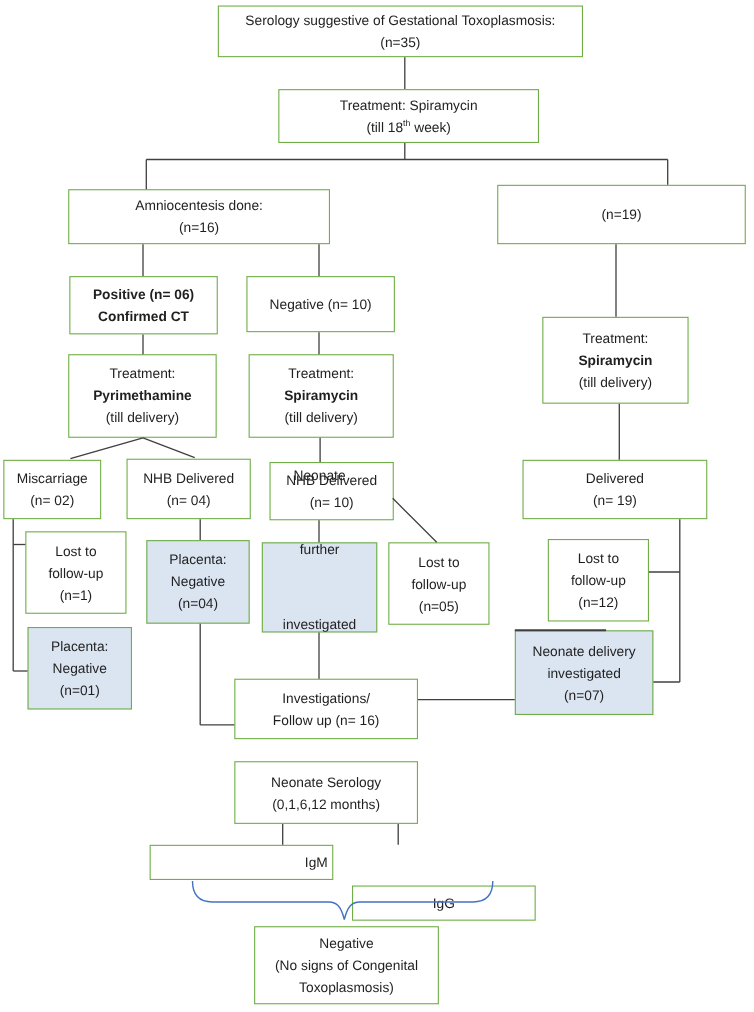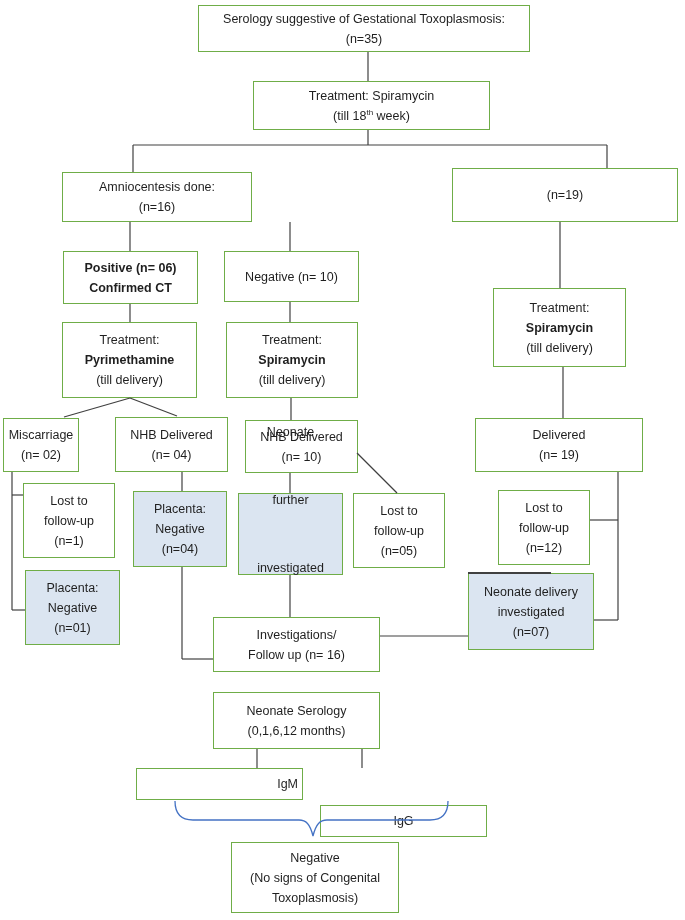--- a/index.html
+++ b/index.html
@@ -36,21 +36,21 @@
   <div class="node" style="left:198px;top:5px;width:332px;height:47px;">
     <span class="line">Serology suggestive of Gestational Toxoplasmosis:</span>
     <span class="line">(n=35)</span>
   </div>
 
   <div class="node" style="left:253px;top:81px;width:237px;height:49px;">
     <span class="line">Treatment: Spiramycin</span>
     <span class="line"><span>(till 18</span><sup>th</sup><span> week)</span></span>
   </div>
 
-  <div class="node" style="left:62px;top:172px;width:190px;height:50px;">
+  <div class="node" style="left:62px;top:172px;width:238px;height:50px;">
     <span class="line">Amniocentesis done:</span>
     <span class="line">(n=16)</span>
   </div>
 
   <div class="node" style="left:452px;top:168px;width:226px;height:54px;">
     <span class="line">(n=19)</span>
   </div>
 
   <div class="node" style="left:63px;top:251px;width:135px;height:53px;">
     <span class="line b">Positive (n= 06)</span>
@@ -72,21 +72,21 @@
     <span class="line b">Spiramycin</span>
     <span class="line">(till delivery)</span>
   </div>
 
   <div class="node" style="left:493px;top:288px;width:133px;height:79px;">
     <span class="line">Treatment:</span>
     <span class="line b">Spiramycin</span>
     <span class="line">(till delivery)</span>
   </div>
 
-  <div class="node" style="left:3px;top:418px;width:76px;height:54px;">
+  <div class="node" style="left:3px;top:418px;width:89px;height:54px;">
     <span class="line">Miscarriage</span>
     <span class="line">(n= 02)</span>
   </div>
 
   <div class="node" style="left:115px;top:417px;width:113px;height:55px;">
     <span class="line">NHB Delivered</span>
     <span class="line">(n= 04)</span>
   </div>
 
   <div class="node" style="left:245px;top:420px;width:113px;height:53px;">

